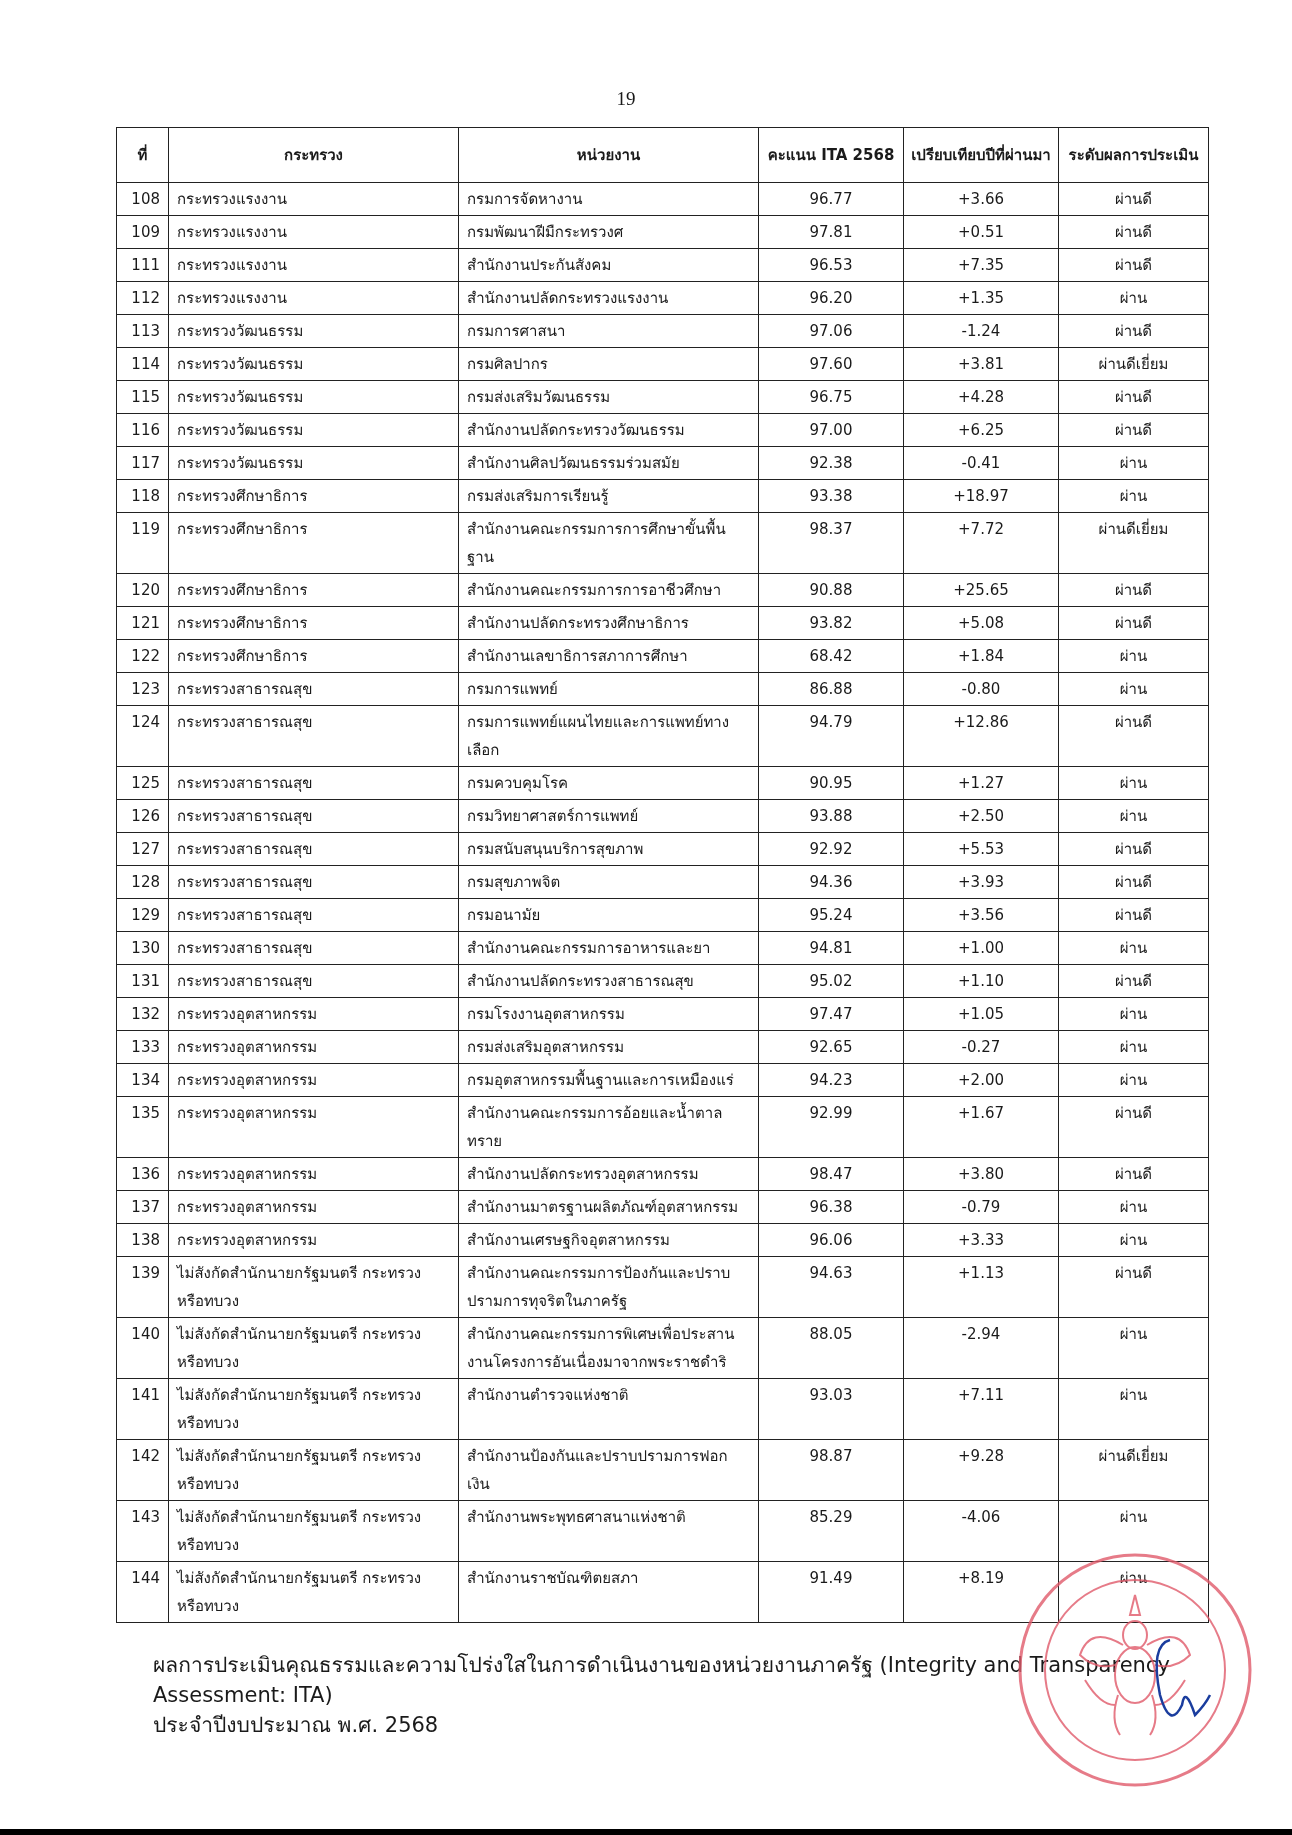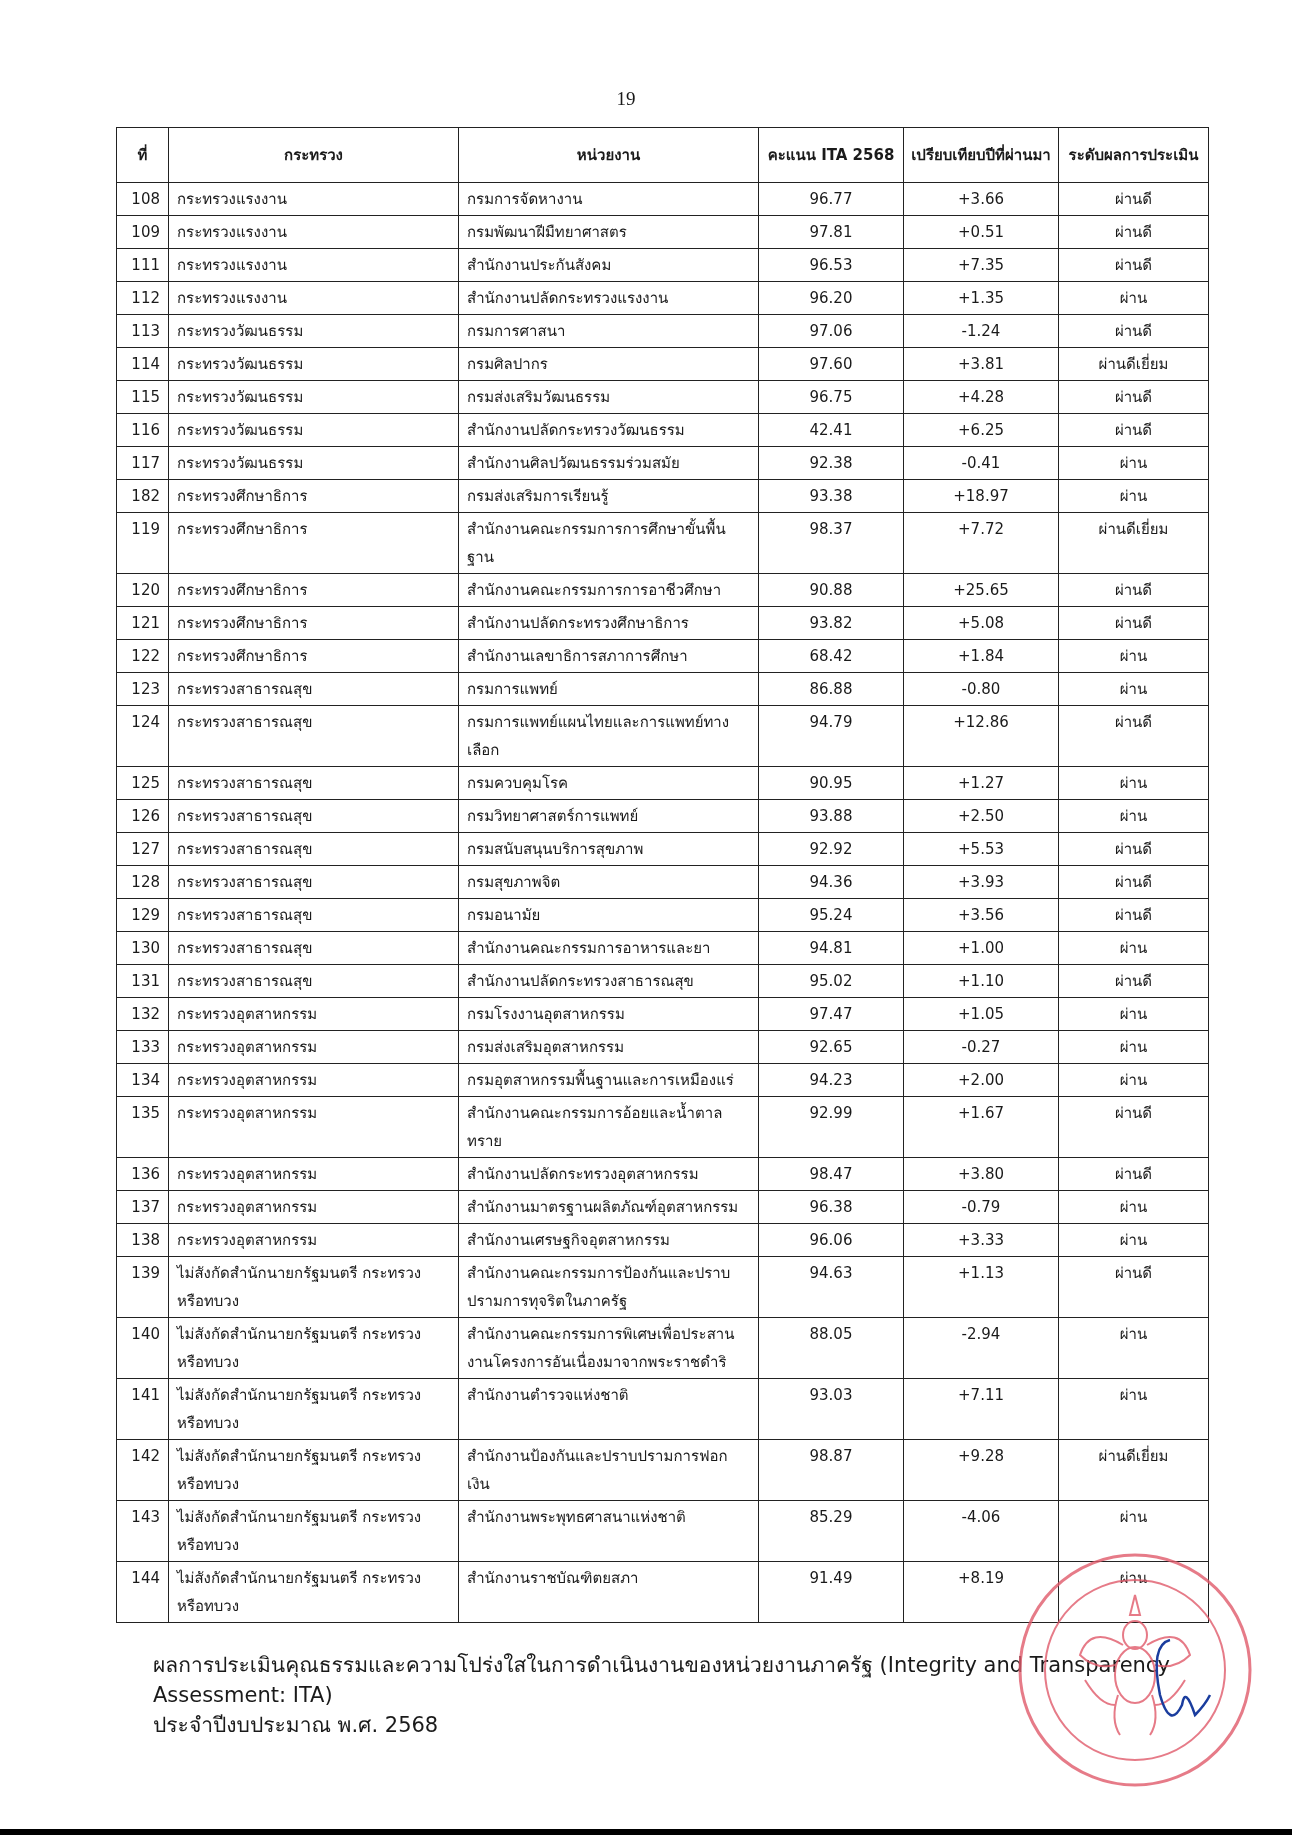--- a/index.html
+++ b/index.html
@@ -69,21 +69,21 @@
         <td class="c-no">108</td>
         <td class="c-min">กระทรวงแรงงาน</td>
         <td class="c-agency">กรมการจัดหางาน</td>
         <td class="c-score">96.77</td>
         <td class="c-diff">+3.66</td>
         <td class="c-level">ผ่านดี</td>
       </tr>
       <tr>
         <td class="c-no">109</td>
         <td class="c-min">กระทรวงแรงงาน</td>
-        <td class="c-agency">กรมพัฒนาฝีมืทยาศาสตร</td>
+        <td class="c-agency">กรมพัฒนาฝีมืกระทรวงศ</td>
         <td class="c-score">97.81</td>
         <td class="c-diff">+0.51</td>
         <td class="c-level">ผ่านดี</td>
       </tr>
       <tr>
         <td class="c-no">111</td>
         <td class="c-min">กระทรวงแรงงาน</td>
         <td class="c-agency">สำนักงานประกันสังคม</td>
         <td class="c-score">96.53</td>
         <td class="c-diff">+7.35</td>
@@ -118,34 +118,34 @@
         <td class="c-min">กระทรวงวัฒนธรรม</td>
         <td class="c-agency">กรมส่งเสริมวัฒนธรรม</td>
         <td class="c-score">96.75</td>
         <td class="c-diff">+4.28</td>
         <td class="c-level">ผ่านดี</td>
       </tr>
       <tr>
         <td class="c-no">116</td>
         <td class="c-min">กระทรวงวัฒนธรรม</td>
         <td class="c-agency">สำนักงานปลัดกระทรวงวัฒนธรรม</td>
-        <td class="c-score">42.41</td>
+        <td class="c-score">97.00</td>
         <td class="c-diff">+6.25</td>
         <td class="c-level">ผ่านดี</td>
       </tr>
       <tr>
         <td class="c-no">117</td>
         <td class="c-min">กระทรวงวัฒนธรรม</td>
         <td class="c-agency">สำนักงานศิลปวัฒนธรรมร่วมสมัย</td>
         <td class="c-score">92.38</td>
         <td class="c-diff">-0.41</td>
         <td class="c-level">ผ่าน</td>
       </tr>
       <tr>
-        <td class="c-no">182</td>
+        <td class="c-no">118</td>
         <td class="c-min">กระทรวงศึกษาธิการ</td>
         <td class="c-agency">กรมส่งเสริมการเรียนรู้</td>
         <td class="c-score">93.38</td>
         <td class="c-diff">+18.97</td>
         <td class="c-level">ผ่าน</td>
       </tr>
       <tr>
         <td class="c-no">119</td>
         <td class="c-min">กระทรวงศึกษาธิการ</td>
         <td class="c-agency">สำนักงานคณะกรรมการการศึกษาขั้นพื้นฐาน</td>

